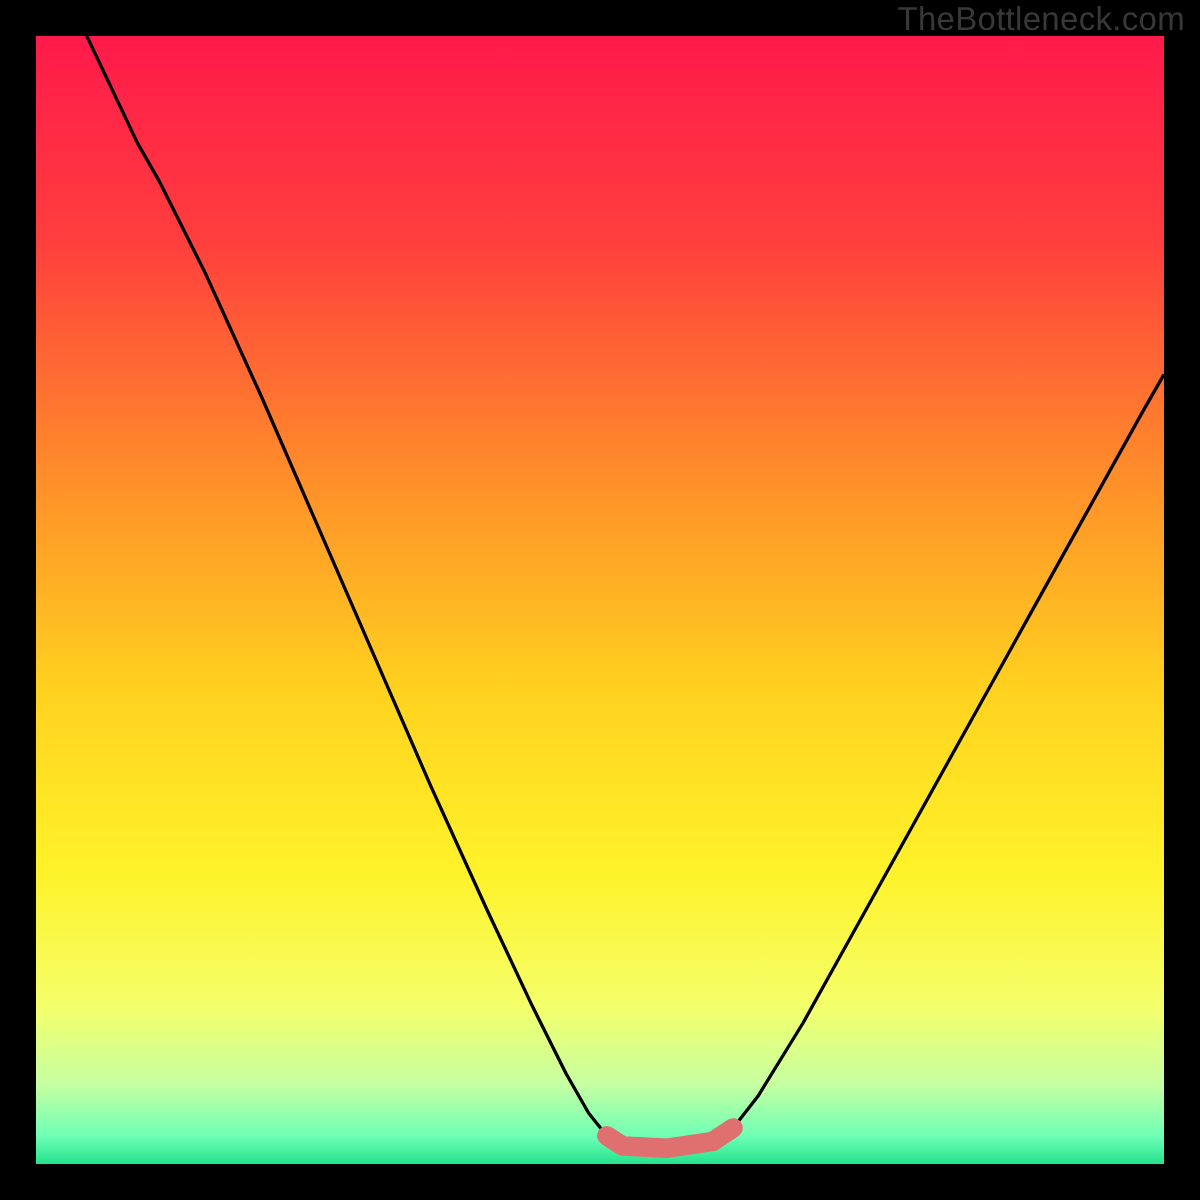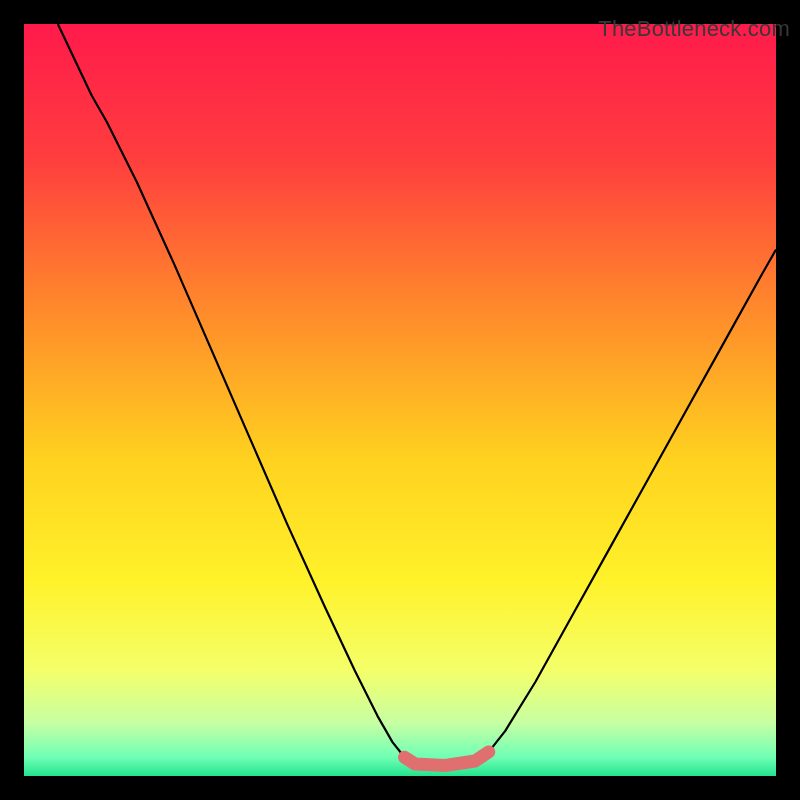--- a/index.html
+++ b/index.html
@@ -12,21 +12,21 @@
     font-family: Arial, Helvetica, sans-serif;
   }
   .frame {
     position: relative;
     width: 800px;
     height: 800px;
     background: #000;
   }
   .watermark {
     position: absolute;
-    top: 16px;
+    top: 0;
     right: 10px;
     color: #383838;
     font-size: 22px;
     font-weight: 500;
     letter-spacing: 0.2px;
     z-index: 5;
     user-select: none;
   }
   .plot-wrap {
     position: absolute;

